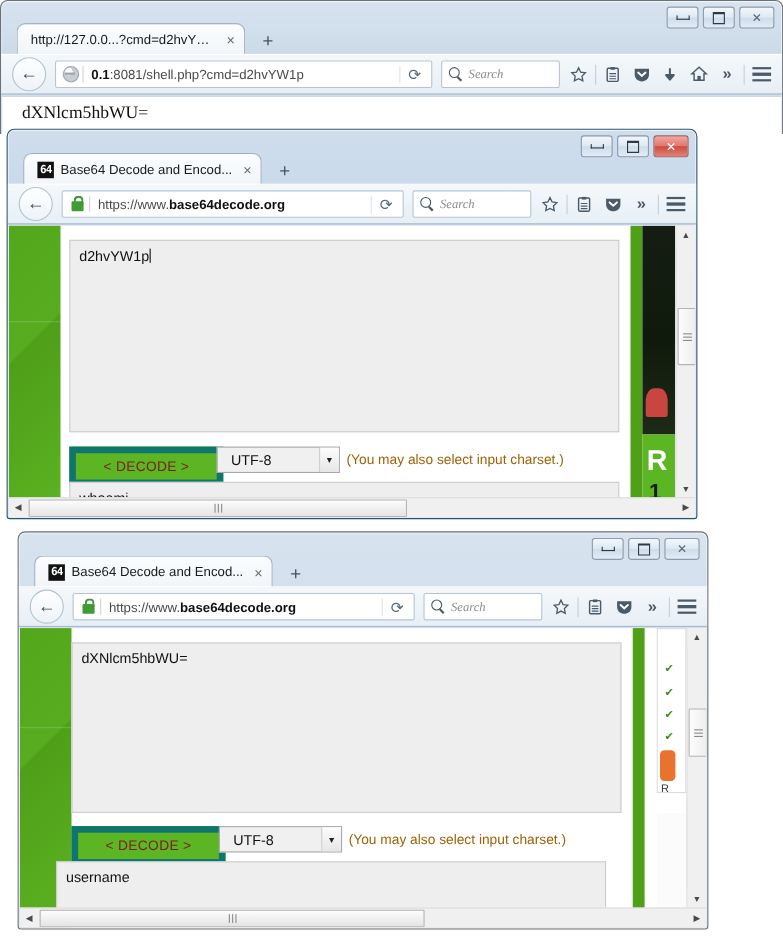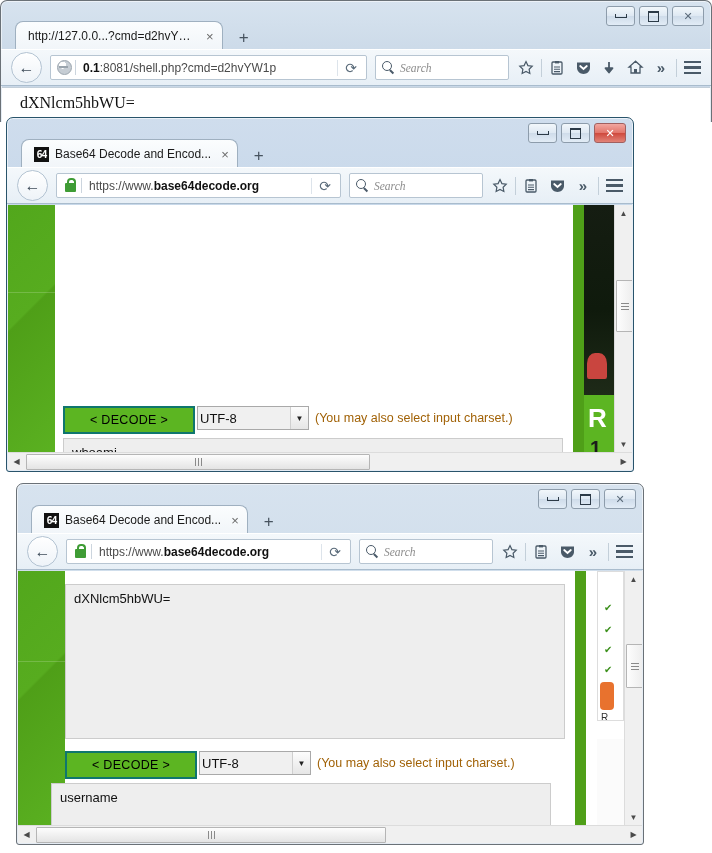--- a/index.html
+++ b/index.html
@@ -107,21 +107,21 @@
   .urlsep{width:1px;height:15px;background:#ccd5de;flex:0 0 auto;}
   .urltext{
     flex:1 1 auto;padding-left:7px;font-size:12px;color:#4a4a4a;white-space:nowrap;overflow:hidden;min-width:0;
   }
   .urltext b{color:#111;font-weight:bold;}
   .reload{
     width:26px;flex:0 0 auto;display:flex;align-items:center;justify-content:center;
     color:#5a6b7a;font-size:14px;border-left:1px solid #dde4eb;
   }
   .searchbox{
-    width:134px;height:25px;margin-left:8px;flex:0 0 auto;
+    width:108px;height:25px;margin-left:8px;flex:0 0 auto;
     background:#fff;border:1px solid #b7c5d2;border-radius:2px;
     display:flex;align-items:center;padding:5px 4px;box-sizing:border-box;
   }
   .mag{width:13px;height:13px;position:relative;flex:0 0 auto;margin:0 5px 0 2px;}
   .mag:before{content:"";position:absolute;left:0;top:0;width:8px;height:8px;border:1.6px solid #4a5a69;border-radius:50%;}
   .mag:after{content:"";position:absolute;left:8px;top:8px;width:5px;height:1.6px;background:#4a5a69;transform:rotate(45deg);transform-origin:left center;}
   .searchph{font-size:11.5px;color:#8c8c8c;font-style:italic;font-family:"Liberation Serif",serif;}
   .tb-icons{display:flex;align-items:center;gap:0;flex:0 0 auto;margin-left:4px;}
   .tbi{width:26px;height:26px;display:flex;align-items:center;justify-content:center;color:#4a5a68;}
   .vsep{width:1px;height:18px;background:#c3cfd9;margin:0 2px;}
@@ -133,27 +133,27 @@
   .greenbar-left{position:absolute;left:0;top:0;bottom:0;width:47px;
     background:linear-gradient(135deg,#52a71c 0%,#57ac1f 40%,#4f9f18 41%,#5cb322 100%);}
   .greenbar-left:after{content:"";position:absolute;left:0;top:33%;width:100%;height:1px;background:rgba(255,255,255,.18);}
   .b64-textarea{
     position:absolute;background:#eeeeee;border:1px solid #cccccc;
     font-family:"Liberation Sans",sans-serif;font-size:13px;color:#111;
     padding:6px 8px;box-sizing:border-box;overflow:hidden;
   }
   .caret{display:inline-block;width:1px;height:13px;background:#111;vertical-align:-2px;}
   .decode-btn{
-    position:absolute;background:#5cb522;color:#000000;border:2px solid #0f766e;
+    position:absolute;background:#5cb522;color:#7f1d1d;border:6px solid #0f766e;
     font-size:12.5px;display:flex;align-items:center;justify-content:center;letter-spacing:.3px;
   }
   .charset-sel{
     position:absolute;background:#f0f0f0;border:1px solid #a9a9a9;
     display:flex;align-items:center;justify-content:space-between;
-    font-size:13px;color:#111;padding:0 0 0 2px;box-sizing:border-box;
+    font-size:13px;color:#111;padding:0 0 0 12px;box-sizing:border-box;
   }
   .sel-arrow{
     width:17px;height:100%;border-left:1px solid #cfcfcf;
     background:linear-gradient(to bottom,#fdfdfd,#e6e6e6);
     display:flex;align-items:center;justify-content:center;font-size:8px;color:#222;
   }
   .charset-hint{position:absolute;font-size:12.5px;color:#a16207;white-space:nowrap;}
   .out-area{
     position:absolute;background:#eeeeee;border:1px solid #cccccc;
     font-size:13px;color:#111;padding:6px 8px;box-sizing:border-box;overflow:hidden;
@@ -391,20 +391,23 @@
               <i></i>
               <i></i>
             </span>
           </div>
       </div>
     </div>
 
     <div class="content">
       <div class="greenbar-left"></div>
 
+      <div class="b64-textarea" style="left:55px;top:13px;width:500px;height:175px;">
+        <span>d2hvYW1p</span><span class="caret"></span>
+      </div>
 
       <div class="decode-btn" style="left:55px;top:201px;width:128px;height:24px;">&lt; DECODE &gt;</div>
       <div class="charset-sel" style="left:189px;top:201px;width:112px;height:24px;">
         <span>UTF-8</span>
         <span class="sel-arrow">▼</span>
       </div>
       <div class="charset-hint" style="left:307px;top:206px;">(You may also select input charset.)</div>
 
       <div class="out-area" style="left:55px;top:233px;width:500px;height:65px;">
         <span>whoami</span>

